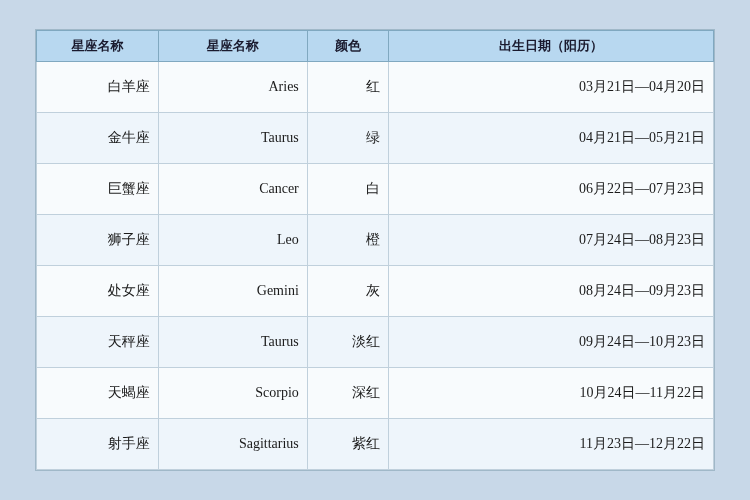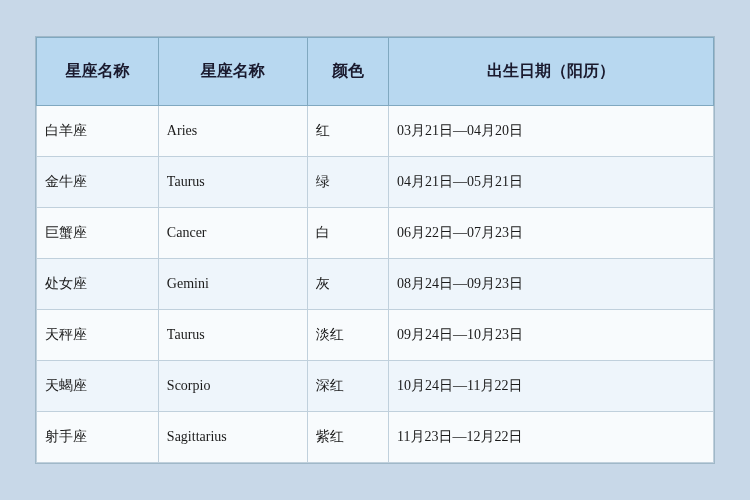--- a/index.html
+++ b/index.html
@@ -18,30 +18,30 @@
       border: 1px solid #a0b8c8;
       width: 680px;
     }
     table {
       width: 100%;
       border-collapse: collapse;
     }
     thead tr th {
       background-color: #b8d8f0;
       border: 1px solid #80a8c0;
-      padding: 23px 8px;
+      padding: 6px 8px;
       text-align: center;
       font-weight: bold;
       color: #1a1a2e;
-      font-size: 16px;
+      font-size: 13px;
     }
     tbody tr td {
       border: 1px solid #c0d0dc;
       padding: 16px 8px;
-      text-align: left;
+      text-align: right;
       color: #1a1a1a;
       font-size: 14px;
       background: #f8fbfd;
     }
     tbody tr:nth-child(even) td {
       background: #eef5fb;
     }
     .col-chinese { width: 18%; }
     .col-english { width: 22%; }
     .col-color { width: 12%; }
@@ -73,20 +73,26 @@
           <td>绿</td>
           <td>04月21日—05月21日</td>
         </tr>
         <tr>
           <td>巨蟹座</td>
           <td>Cancer</td>
           <td>白</td>
           <td>06月22日—07月23日</td>
         </tr>
         <tr>
+          <td>狮子座</td>
+          <td>Leo</td>
+          <td>橙</td>
+          <td>07月24日—08月23日</td>
+        </tr>
+        <tr>
           <td>处女座</td>
           <td>Gemini</td>
           <td>灰</td>
           <td>08月24日—09月23日</td>
         </tr>
         <tr>
           <td>天秤座</td>
           <td>Taurus</td>
           <td>淡红</td>
           <td>09月24日—10月23日</td>

